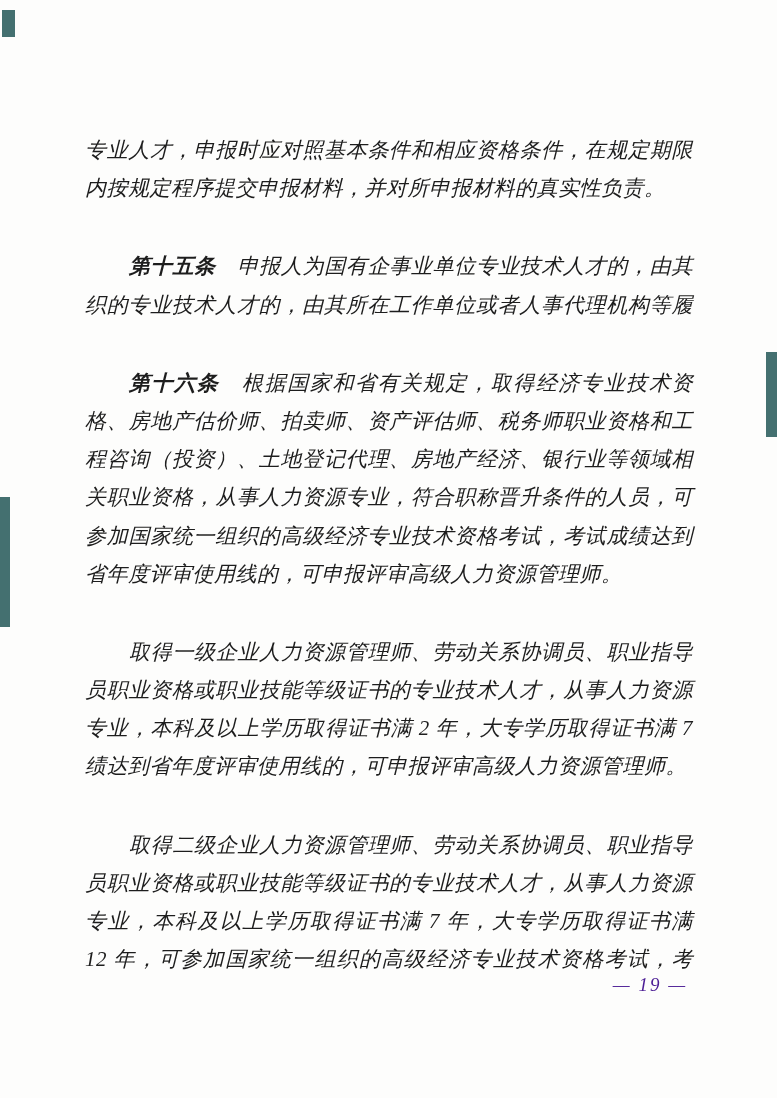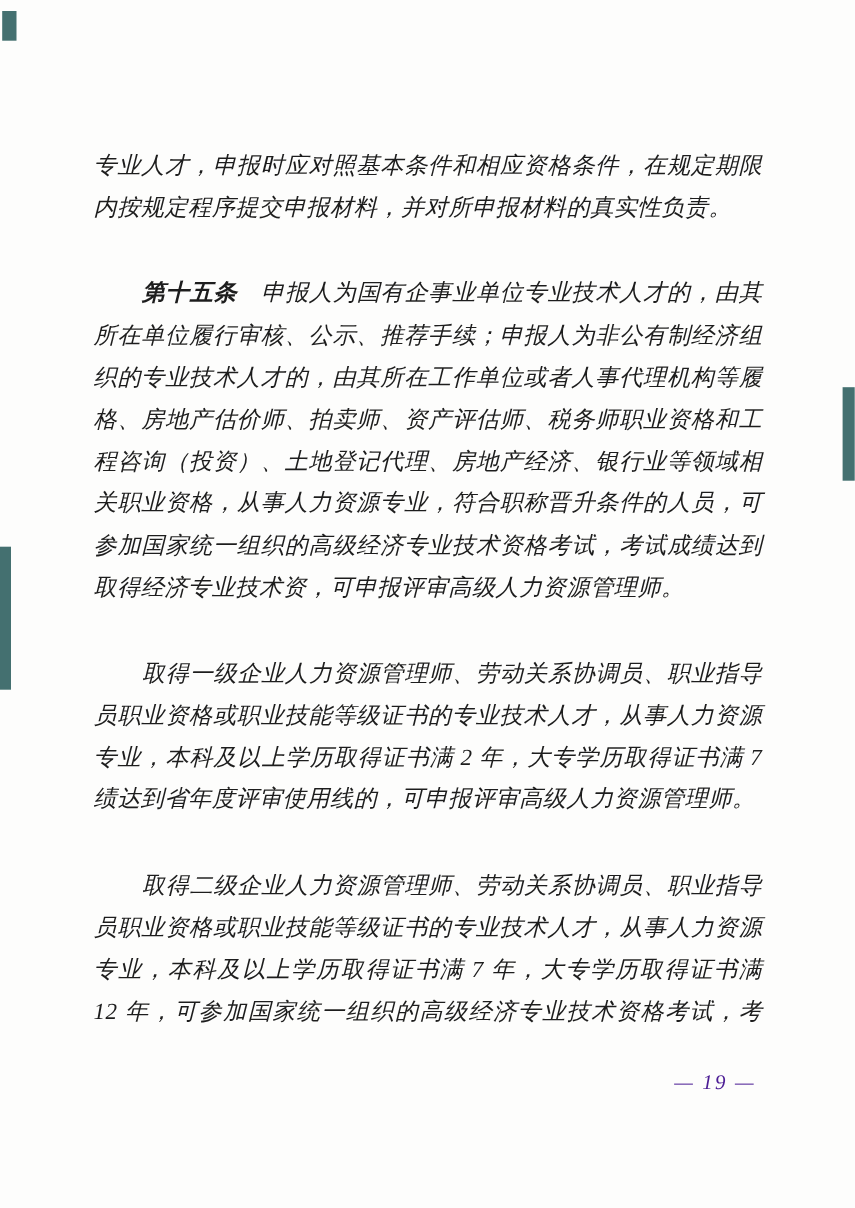--- a/index.html
+++ b/index.html
@@ -61,35 +61,35 @@
   <div class="scan-mark left" style="background: rgb(68, 112, 112);"></div>
   <div class="scan-mark right" style="background: rgb(68, 112, 112);"></div>
 
   <div class="doc-body">
   <div class="line justify"><span class="line-text">专业人才，申报时应对照基本条件和相应资格条件，在规定期限</span></div>
 
   <div class="line"><span class="line-text">内按规定程序提交申报材料，并对所申报材料的真实性负责。</span></div>
 
   <div class="line justify indent"><span class="bold-num">第十五条</span><span class="line-text">　申报人为国有企事业单位专业技术人才的，由其</span></div>
 
-  <div class="line justify"><span class="line-text">所在单位履行审核、公示、推荐手续；申报人为非公有制经济组</span></div>
 
   <div class="line justify"><span class="line-text">织的专业技术人才的，由其所在工作单位或者人事代理机构等履</span></div>
 
 
+  <div class="line justify indent"><span class="bold-num">第十六条</span><span class="line-text">　根据国家和省有关规定，取得经济专业技术资</span></div>
 
   <div class="line justify"><span class="line-text">格、房地产估价师、拍卖师、资产评估师、税务师职业资格和工</span></div>
 
   <div class="line justify"><span class="line-text">程咨询（投资）、土地登记代理、房地产经济、银行业等领域相</span></div>
 
   <div class="line justify"><span class="line-text">关职业资格，从事人力资源专业，符合职称晋升条件的人员，可</span></div>
 
   <div class="line justify"><span class="line-text">参加国家统一组织的高级经济专业技术资格考试，考试成绩达到</span></div>
 
-  <div class="line"><span class="line-text">取得经济专业技术资，可申报评审高级人力资源管理师。</span></div>
+  <div class="line"><span class="line-text">省年度评审使用线的，可申报评审高级人力资源管理师。</span></div>
 
   <div class="line justify indent"><span class="line-text">取得一级企业人力资源管理师、劳动关系协调员、职业指导</span></div>
 
   <div class="line justify"><span class="line-text">员职业资格或职业技能等级证书的专业技术人才，从事人力资源</span></div>
 
   <div class="line justify"><span class="line-text">专业，本科及以上学历取得证书满 2 年，大专学历取得证书满 7</span></div>
 
 
   <div class="line"><span class="line-text">绩达到省年度评审使用线的，可申报评审高级人力资源管理师。</span></div>
 

